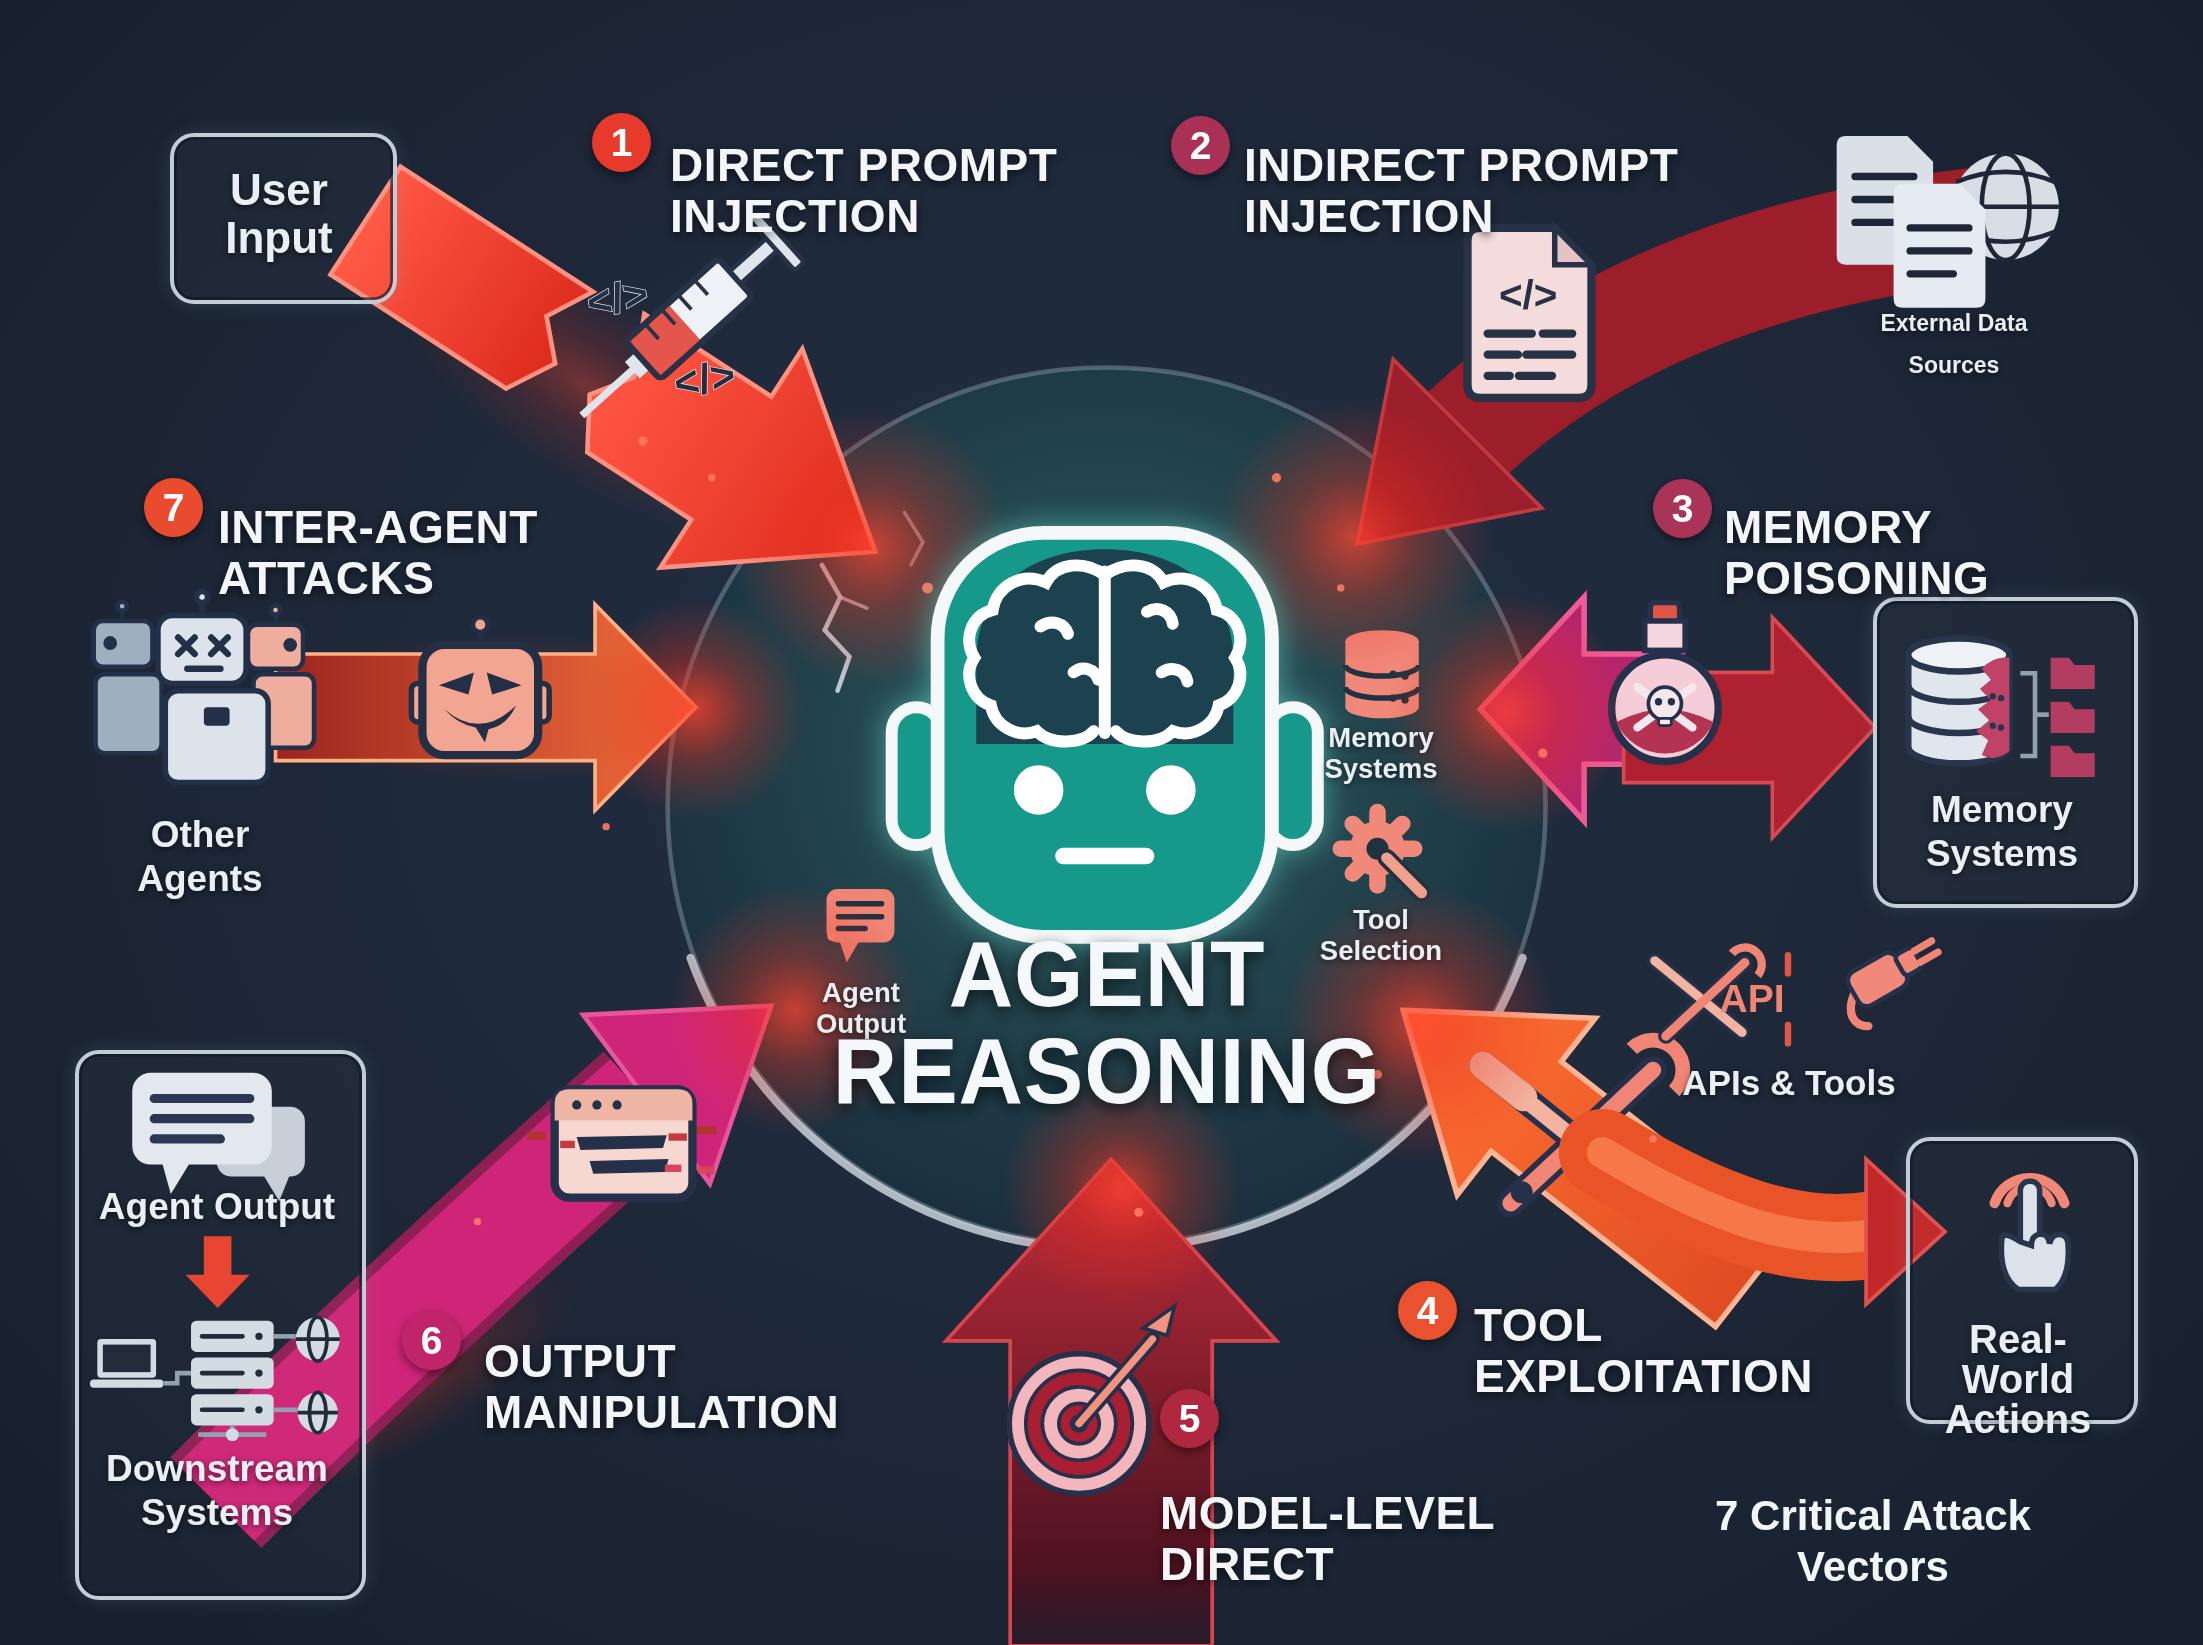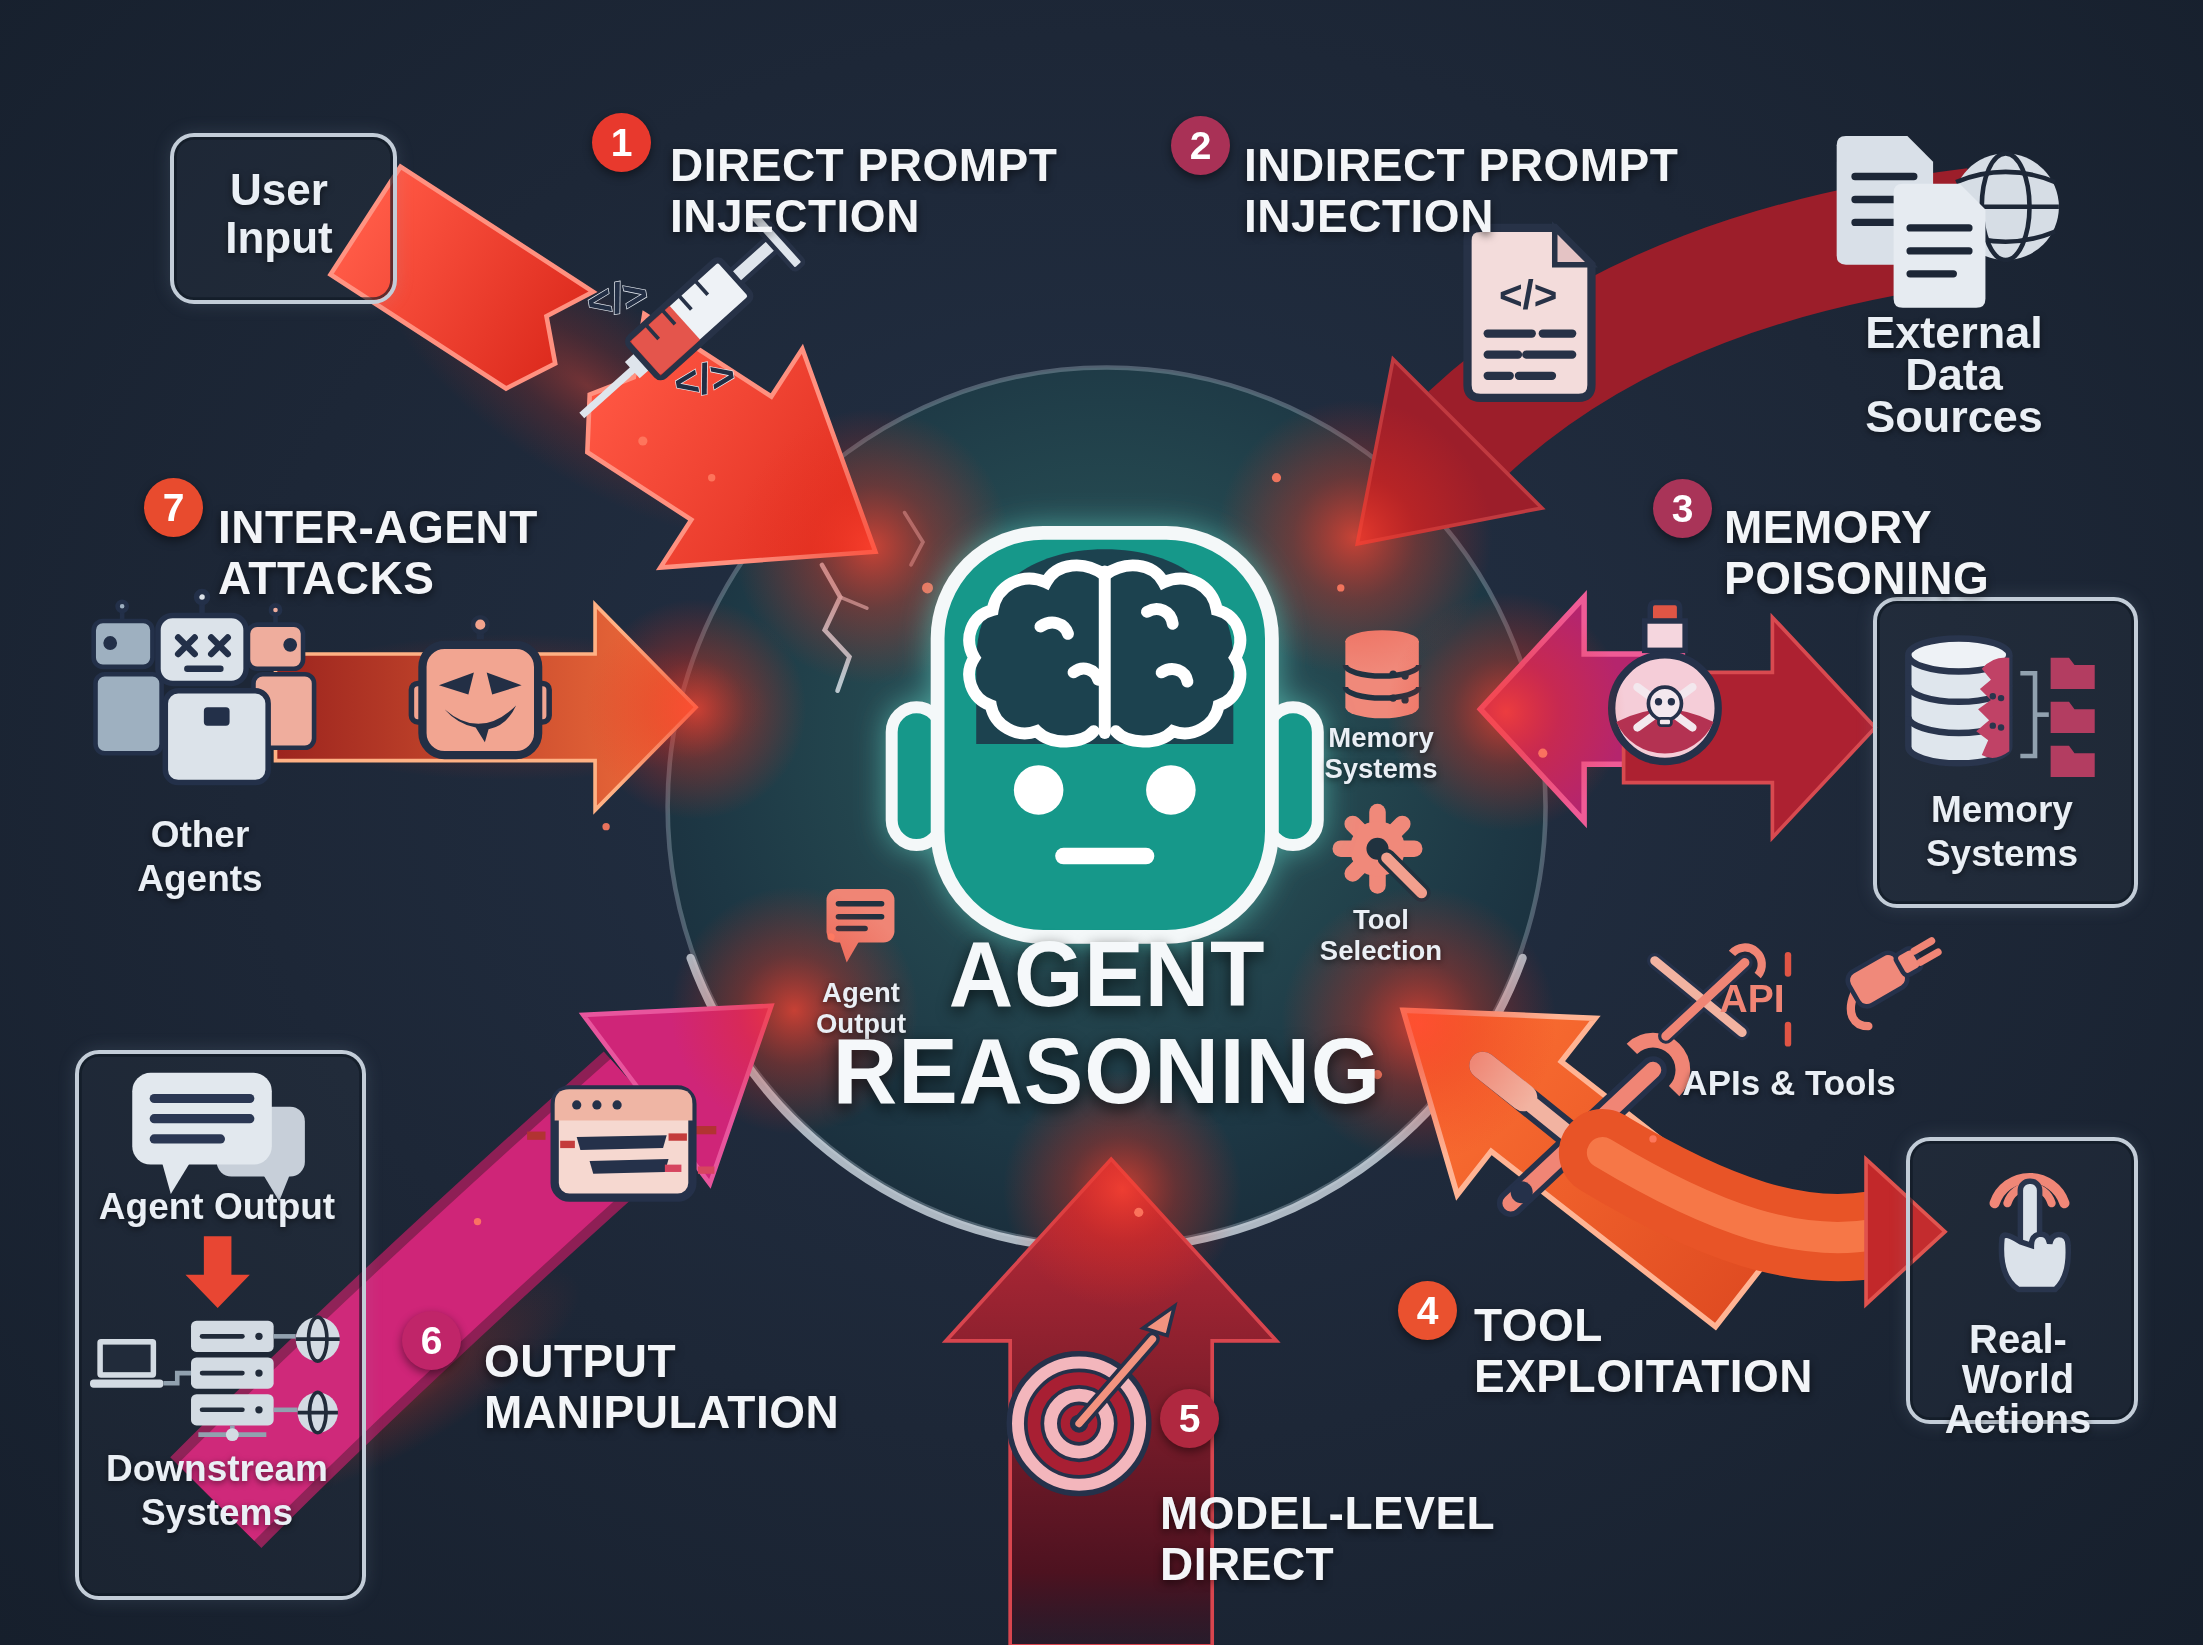--- a/index.html
+++ b/index.html
@@ -452,21 +452,21 @@
 EXPLOITATION</div>
 <div class="htitle" style="left:1160px;top:1460px;">MODEL-LEVEL
 DIRECT</div>
 <div class="htitle" style="left:484px;top:1308px;">OUTPUT
 MANIPULATION</div>
 <div class="htitle" style="left:218px;top:474px;">INTER-AGENT
 ATTACKS</div>
 
 <div class="nodelabel" style="left:279px;top:166px;font-size:44px;line-height:48px;">User
 Input</div>
-<div class="nodelabel" style="left:1954px;top:312px;font-size:45px;line-height:42px;">External Data
+<div class="nodelabel" style="left:1954px;top:302px;font-size:23px;line-height:42px;">External Data
 Sources</div>
 <div class="nodelabel" style="left:2002px;top:788px;font-size:37px;line-height:44px;">Memory
 Systems</div>
 <div class="nodelabel" style="left:2018px;top:1319px;font-size:40px;line-height:40px;">Real-World
 Actions</div>
 <div class="nodelabel" style="left:217px;top:1186px;font-size:37px;line-height:42px;">Agent Output</div>
 <div class="nodelabel" style="left:217px;top:1447px;font-size:37px;line-height:44px;">Downstream
 Systems</div>
 <div class="nodelabel" style="left:200px;top:801px;font-size:37px;line-height:44px;margin-top:12px;">Other
 Agents</div>
@@ -476,15 +476,17 @@
 <div class="nodelabel inner-label" style="left:861px;top:977px;">Agent
 Output</div>
 <div class="nodelabel inner-label" style="left:1381px;top:722px;">Memory
 Systems</div>
 <div class="nodelabel inner-label" style="left:1381px;top:904px;">Tool
 Selection</div>
 
 <div class="center-title">AGENT
 REASONING</div>
 
+<div class="footer">7 Critical Attack
+Vectors</div>
 
 </div>
 
 
 </body></html>

